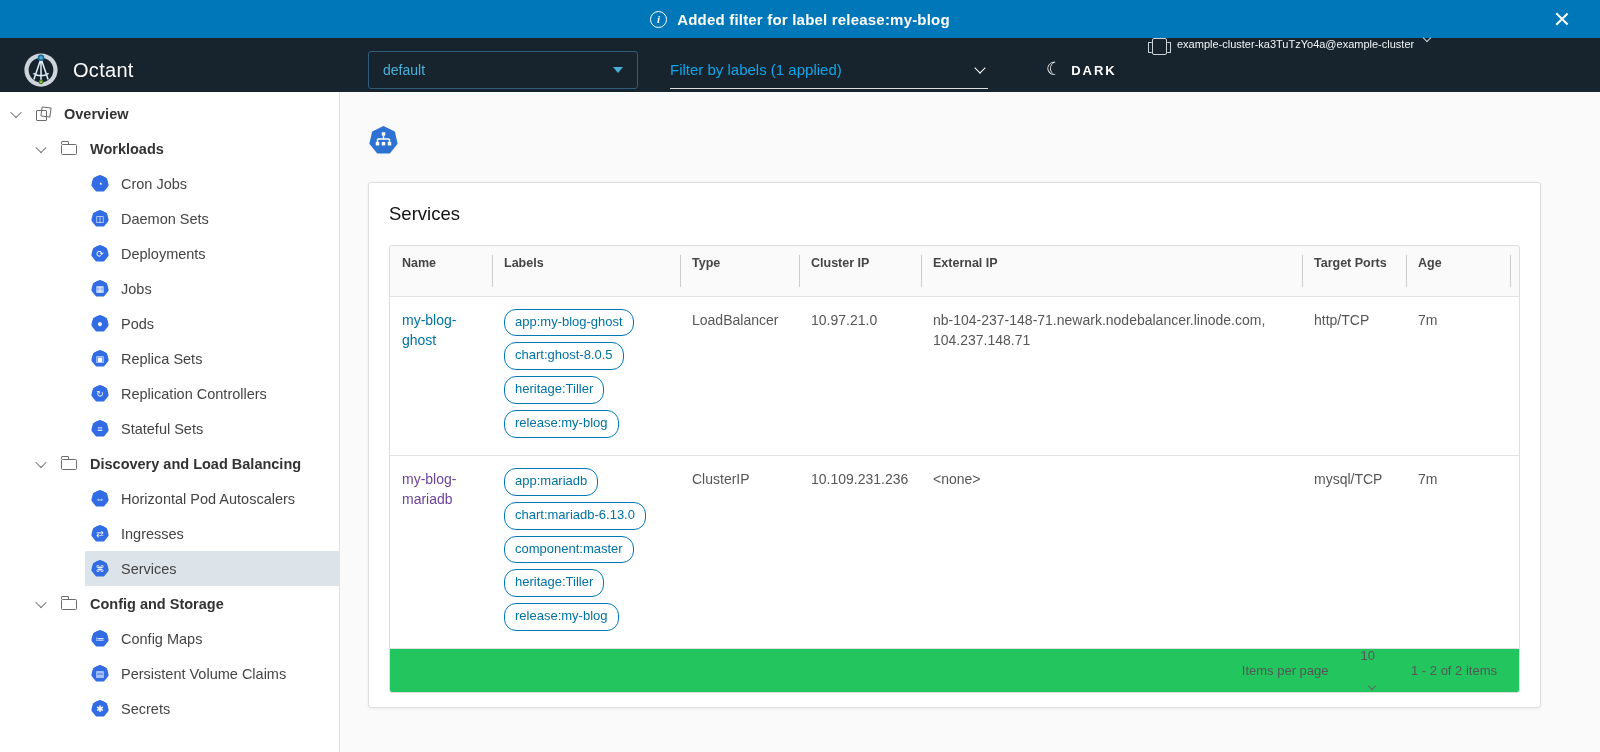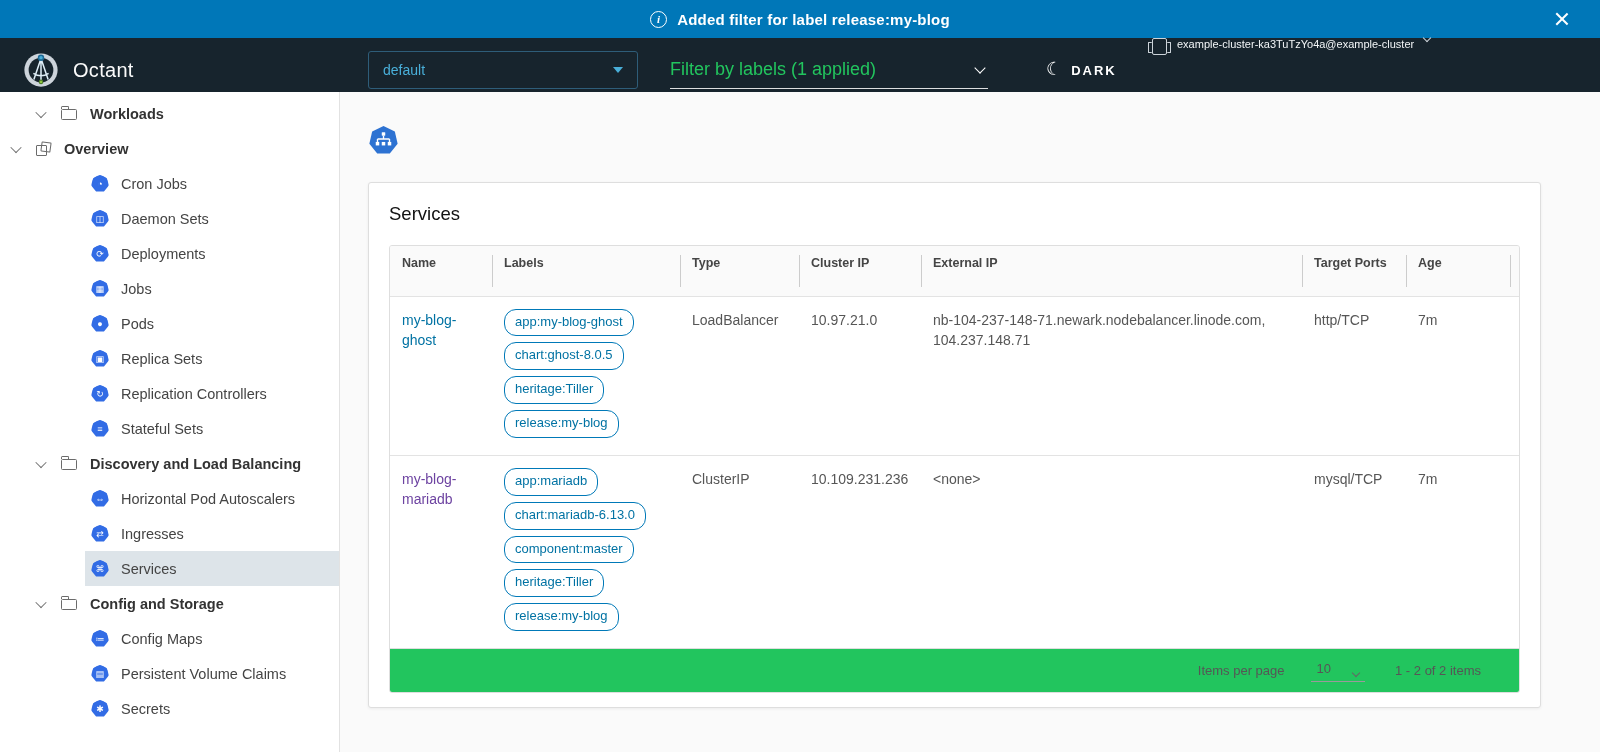--- a/index.html
+++ b/index.html
@@ -25,21 +25,21 @@
   .brand { position:absolute; left:22px; top:0; height:64px; display:flex; align-items:center; gap:13px; }
   .brand-title { color:#fafafa; font-size:20px; letter-spacing:.3px; }
   .ns-select { position:absolute; left:368px; top:13px; width:270px; height:38px;
     border:1px solid #2e5d79; border-radius:3px; display:flex; align-items:center;
     padding:0 14px; cursor:pointer; }
   .ns-value { color:var(--accent-blue,#49afd9); font-size:14px; }
   .ns-caret { margin-left:auto; width:0; height:0; border-left:5px solid transparent;
     border-right:5px solid transparent; border-top:6px solid var(--accent-blue,#49afd9); }
   .label-filter { position:absolute; left:670px; top:13px; width:318px; height:38px;
     border-bottom:1px solid rgba(255,255,255,.85); display:flex; align-items:center; cursor:pointer; }
-  .label-filter-text { color:#22c55e; font-size:18px; }
+  .label-filter-text { color:#0ea5e9; font-size:15px; }
   .chev { width:8px; height:8px; border-right:1.7px solid #fff; border-bottom:1.7px solid #fff;
     transform:rotate(45deg); display:inline-block; }
   .label-filter .chev { margin-left:auto; margin-right:4px; margin-top:-4px; }
   .dark-toggle { position:absolute; left:1046px; top:0; height:64px; display:flex;
     align-items:center; gap:9px; cursor:pointer; color:#fff; }
   .moon { font-size:18px; line-height:1; transform:translateY(-1px); }
   .dark-label { font-size:13px; font-weight:700; letter-spacing:2px; }
   .cluster-sel { position:absolute; left:1152px; top:0; height:64px; display:flex;
     align-items:flex-start; gap:10px; cursor:pointer; color:#f2f5f7; font-size:11px; }
   .cluster-icon { width:15px; height:17px; border:1.3px solid #cdd4da; border-radius:2px; position:relative; }
@@ -91,23 +91,23 @@
   a.name-link { color:var(--link-blue,#0072a3); text-decoration:none; }
   a.name-link.visited { color:var(--visited-purple,#6d43a1); }
   .pill-wrap { margin:-1px 0 7px 0; }
   .pill { display:inline-block; border:1px solid #0079b8; color:var(--link-blue,#0072a3);
     border-radius:12px; padding:3px 10px 4px 10px; font-size:13px; background:#fff; cursor:pointer;
     white-space:nowrap; }
   .grid-footer { background:#22c55e; border-top:1px solid #dedede; height:44px; display:flex;
     align-items:center; justify-content:flex-end; font-size:13px; color:#565656; padding-right:16px; }
   .ipp-label { margin-right:26px; }
   .page-size { display:inline-flex; align-items:flex-end; gap:22px; border-bottom:1px solid #9a9a9a;
-    padding:2px 6px 5px 6px; cursor:pointer; margin-right:30px; }
+    padding:2px 6px 5px 6px; cursor:pointer; margin-right:30px;flex-direction:column; }
   .page-size .chev { width:6px; height:6px; border-color:#666; margin-top:-2px; }
-  .range-text { margin-right:22px; }
+  .range-text { margin-right:6px; }
 </style>
 </head>
 <body>
 
 <div class="screen">
 
   <div class="alert-bar">
     <span class="info-icon">i</span>
     <span>Added filter for label release:my-blog</span>
     <span class="alert-close"></span>
@@ -144,29 +144,29 @@
 
     <div class="cluster-sel">
       <span class="cluster-icon"></span>
       <span>example-cluster-ka3TuTzYo4a@example-cluster</span>
       <span class="chev"></span>
     </div>
   </header>
 
   <div class="body-wrap">
     <nav class="sidebar">
+        <div class="tree-row level-0">
+          <span class="caret-icon"></span>
+          <span class="overview-icon"></span>
+          <span>Overview</span>
+        </div>
         <div class="tree-row level-1">
           <span class="caret-icon"></span>
           <span class="folder-icon"></span>
           <span>Workloads</span>
-        </div>
-        <div class="tree-row level-0">
-          <span class="caret-icon"></span>
-          <span class="overview-icon"></span>
-          <span>Overview</span>
         </div>
         <div class="tree-row level-2">
           <span class="res-icon">◔</span>
           <span>Cron Jobs</span>
         </div>
         <div class="tree-row level-2">
           <span class="res-icon">◫</span>
           <span>Daemon Sets</span>
         </div>
         <div class="tree-row level-2">

